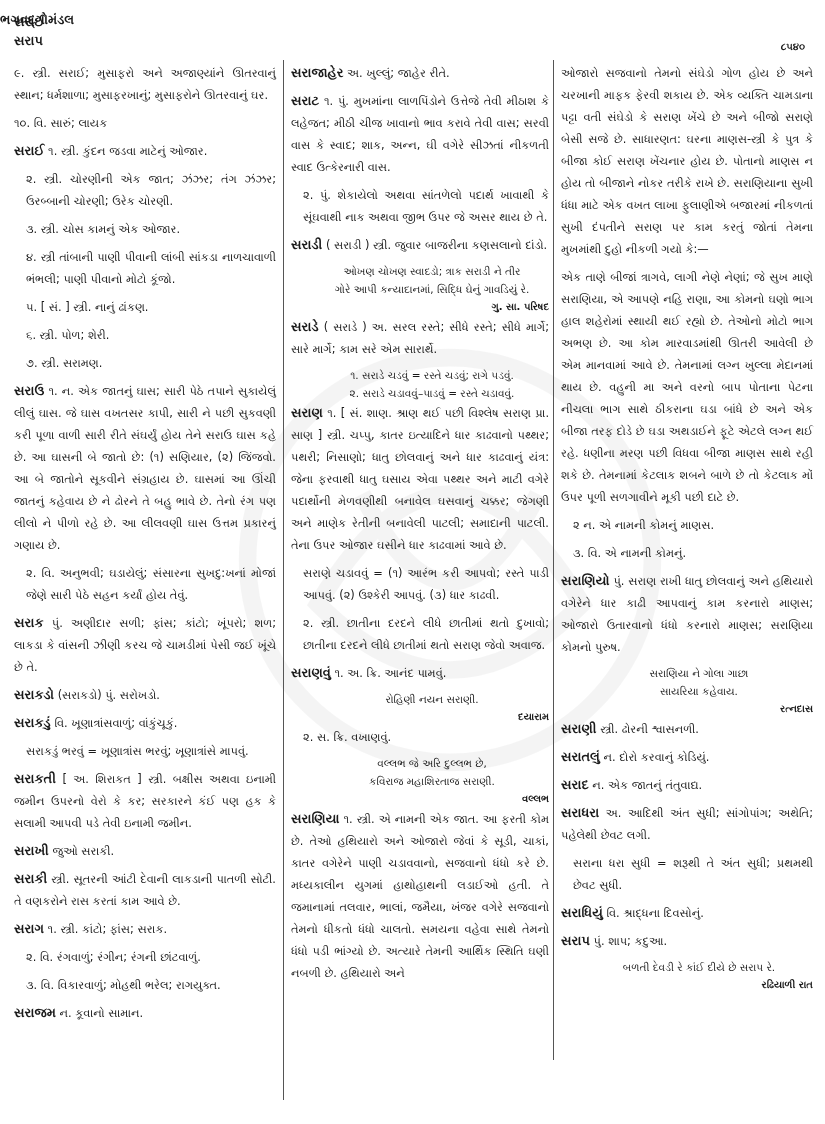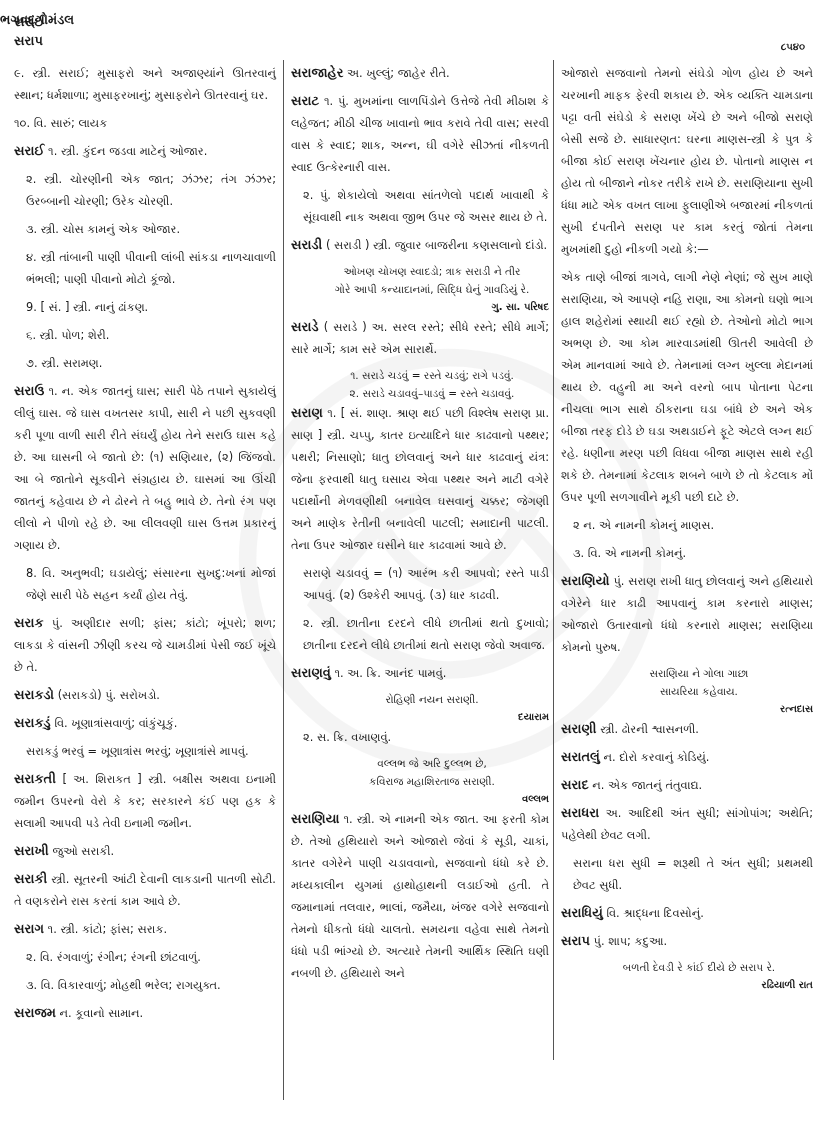--- a/index.html
+++ b/index.html
@@ -52,25 +52,25 @@
 <div class="rule rule1"></div>
 <div class="rule rule2"></div>
 
 <div class="col col1">
     <div class="entry"><span>૯. સ્ત્રી. સરાઈ; મુસાફરો અને અજાણ્યાંને ઊતરવાનું સ્થાન; ધર્મશાળા; મુસાફરખાનું; મુસાફરોને ઊતરવાનું ઘર.</span></div>
     <div class="entry"><span>૧૦. વિ. સારું; લાયક</span></div>
     <div class="entry"><span class="hw">સરાઈ</span> <span>૧. સ્ત્રી. કુંદન જડવા માટેનું ઓજાર.</span></div>
     <div class="entry sub"><span>૨. સ્ત્રી. ચોરણીની એક જાત; ઝંઝર; તંગ ઝંઝર; ઉરબ્બાની ચોરણી; ઉરેક ચોરણી.</span></div>
     <div class="entry sub"><span>૩. સ્ત્રી. ચોસ કામનું એક ઓજાર.</span></div>
     <div class="entry sub"><span>૪. સ્ત્રી તાંબાની પાણી પીવાની લાંબી સાંકડા નાળચાવાળી ભંભલી; પાણી પીવાનો મોટો કૂંજો.</span></div>
-    <div class="entry sub"><span>9. [ સં. ] સ્ત્રી. નાનું ઢાંકણ.</span></div>
+    <div class="entry sub"><span>૫. [ સં. ] સ્ત્રી. નાનું ઢાંકણ.</span></div>
     <div class="entry sub"><span>૬. સ્ત્રી. પોળ; શેરી.</span></div>
     <div class="entry sub"><span>૭. સ્ત્રી. સરામણ.</span></div>
     <div class="entry"><span class="hw">સરાઉ</span> <span>૧. ન. એક જાતનું ઘાસ; સારી પેઠે તપાને સુકાયેલું લીલું ઘાસ. જે ઘાસ વખતસર કાપી, સારી ને પછી સુકવણી કરી પૂળા વાળી સારી રીતે સંઘર્યું હોય તેને સરાઉ ઘાસ કહે છે. આ ઘાસની બે જાતો છે: (૧) સણિયાર, (૨) જિંજવો. આ બે જાતોને સૂકવીને સંગ્રહાય છે. ઘાસમાં આ ઊંચી જાતનું કહેવાય છે ને ઢોરને તે બહુ ભાવે છે. તેનો રંગ પણ લીલો ને પીળો રહે છે. આ લીલવણી ઘાસ ઉત્તમ પ્રકારનું ગણાય છે.</span></div>
-    <div class="entry sub"><span>8. વિ. અનુભવી; ઘડાયેલું; સંસારના સુખદુ:ખનાં મોજાં જેણે સારી પેઠે સહન કર્યાં હોય તેવું.</span></div>
+    <div class="entry sub"><span>૨. વિ. અનુભવી; ઘડાયેલું; સંસારના સુખદુ:ખનાં મોજાં જેણે સારી પેઠે સહન કર્યાં હોય તેવું.</span></div>
     <div class="entry"><span class="hw">સરાક</span> <span>પું. અણીદાર સળી; ફાંસ; કાંટો; ખૂંપરો; શળ; લાકડા કે વાંસની ઝીણી કરચ જે ચામડીમાં પેસી જઈ ખૂંચે છે તે.</span></div>
     <div class="entry"><span class="hw">સરાકડો</span> <span>(સરાકડો) પું. સરોખડો.</span></div>
     <div class="entry"><span class="hw">સરાકડું</span> <span>વિ. ખૂણાત્રાંસવાળું; વાંકુંચૂકું.</span></div>
     <div class="entry sub"><span>સરાકડું ભરવું = ખૂણાત્રાંસ ભરવું; ખૂણાત્રાંસે માપવું.</span></div>
     <div class="entry"><span class="hw">સરાકતી</span> <span>[ અ. શિરાકત ] સ્ત્રી. બક્ષીસ અથવા ઇનામી જમીન ઉપરનો વેરો કે કર; સરકારને કંઈ પણ હક કે સલામી આપવી પડે તેવી ઇનામી જમીન.</span></div>
     <div class="entry"><span class="hw">સરાખી</span> <span>જુઓ સરાકી.</span></div>
     <div class="entry"><span class="hw">સરાકી</span> <span>સ્ત્રી. સૂતરની આંટી દેવાની લાકડાની પાતળી સોટી. તે વણકરોને રાસ કરતાં કામ આવે છે.</span></div>
     <div class="entry"><span class="hw">સરાગ</span> <span>૧. સ્ત્રી. કાંટો; ફાંસ; સરાક.</span></div>
     <div class="entry sub"><span>૨. વિ. રંગવાળું; રંગીન; રંગની છાંટવાળું.</span></div>
     <div class="entry sub"><span>૩. વિ. વિકારવાળું; મોહથી ભરેલ; રાગયુક્ત.</span></div>

